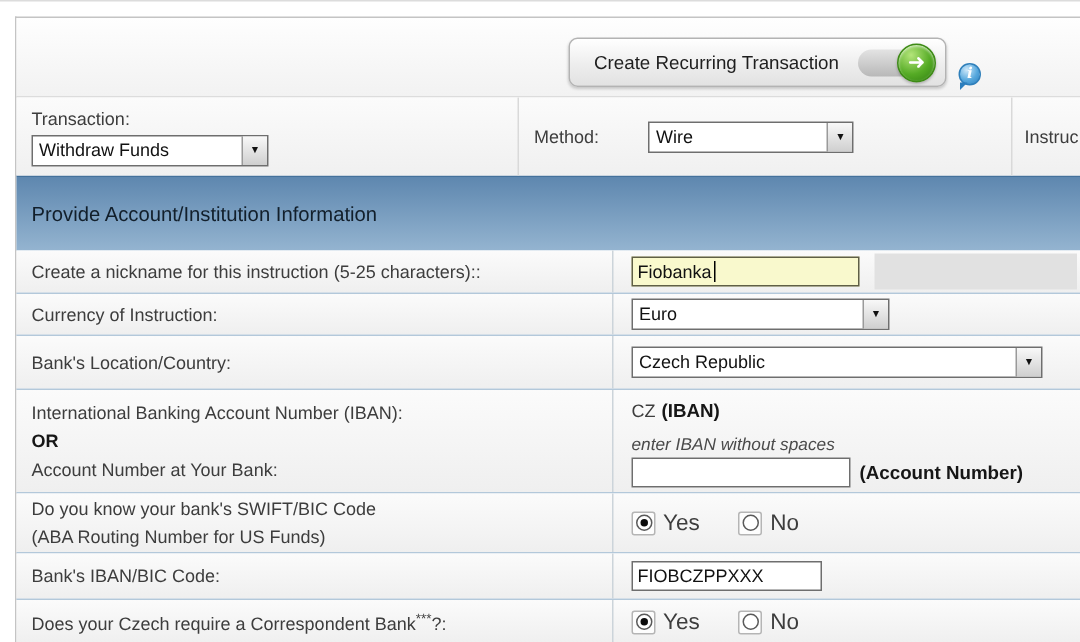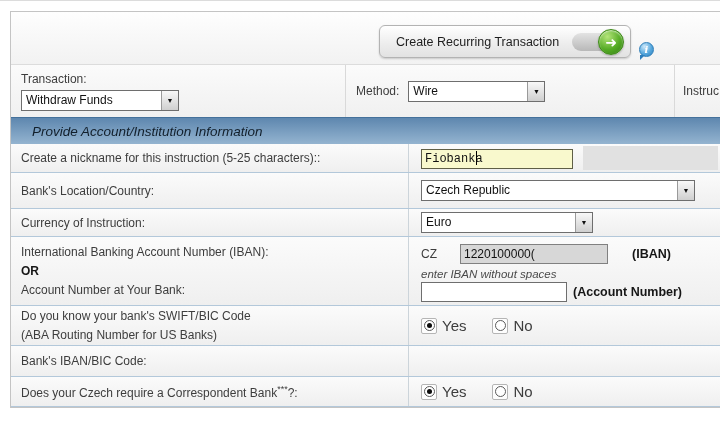--- a/index.html
+++ b/index.html
@@ -37,57 +37,57 @@
                display:flex; align-items:center; justify-content:center; }
   .info-icon::after { content:""; position:absolute; left:0px; bottom:-4px;
                border-left:5px solid #2c7ebd; border-bottom:5px solid transparent; }
 
   
   .row-filters { position:relative; height:52px; background:linear-gradient(#fbfbfb,#f0f0f0);text-decoration:underline; }
   .vdiv { position:absolute; top:0; width:1px; height:100%; background:#d9d9d9; }
   .lbl { font-size:12px; color:#3d3d3d; }
   .cell-transaction { position:absolute; left:10px; top:7px; }
   .cell-transaction .lbl { display:block; margin-bottom:4px; }
-  .cell-method { position:absolute; left:345px; top:0; height:100%; display:flex; align-items:center; }
+  .cell-method { position:absolute; left:345px; top:0; height:100%; display:flex; align-items:center;gap:24px; }
   .cell-method .lbl { margin-right:9px; }
   .cell-instruction { position:absolute; left:672px; top:0; height:100%; display:flex; align-items:center; }
 
   
   .select { display:inline-flex; height:21px; border:1px solid #6e6e6e; background:#fff;
             align-items:stretch; cursor:pointer; }
   .select .sel-text { flex:1; font-size:12px; color:#111; padding:2px 4px; white-space:nowrap;
             overflow:hidden; }
   .select .sel-btn { width:17px; background:linear-gradient(#f8f8f8,#cfcfcf); border-left:1px solid #9a9a9a;
             display:flex; align-items:center; justify-content:center; font-size:7px; color:#111; }
   .w158 { width:158px; } .w137 { width:137px; } .w172 { width:172px; } .w274 { width:274px; }
 
   
-  .section-header { height:27px; background:linear-gradient(#5e87af,#94b4d0);
+  .section-header { height:50px; background:linear-gradient(#5e87af,#94b4d0);
                     border-top:1px solid #44719b;
-                    display:flex; align-items:center; padding-left:21px;
-                    font-size:13.5px; color:#121f2b;font-style:italic; }
+                    display:flex; align-items:center; padding-left:10px;
+                    font-size:13.5px; color:#121f2b; }
 
   
   .form-row { position:relative; display:flex; background:linear-gradient(#fbfbfb,#efefef);
               border-bottom:1px solid #b3c8da; }
   .label-cell { width:398px; border-right:1px solid #ccd4da; padding:0 8px 0 10px;
                 display:flex; flex-direction:column; justify-content:center; }
   .field-cell { position:relative; flex:1; display:flex; align-items:center; padding-left:12px; }
   .h29 { height:29px; } .h28 { height:28px; } .h36 { height:36px; }
   .h69 { height:69px; } .h40 { height:40px; } .h31 { height:31px; } .h30 { height:30px; }
 
   .txt-input { height:20px; border:1px solid #6e6e6e; background:#fff; font-size:12px;
                color:#111; padding:1px 3px; font-family:"Liberation Sans","DejaVu Sans",sans-serif; }
   .nickname-wrap { position:relative; display:inline-block; }
-  .nickname-input { width:152px; background:#f9f9cd; border-color:#5f5f46;font-family:Liberation Mono, monospace; }
+  .nickname-input { width:152px; background:#f9f9cd; border-color:#5f5f46; }
   .caret { position:absolute; left:55px; top:3px; width:1px; height:14px; background:#000; }
   .gray-panel { position:absolute; left:174px; top:2px; right:2px; bottom:2px; background:#e1e1e1; }
 
   .bold-note { font-weight:bold; font-size:12.5px; color:#161616; white-space:nowrap; }
-  .iban-line1 { position:absolute; left:12px; top:7px; display:flex; align-items:center;gap:19px; }
+  .iban-line1 { position:absolute; left:12px; top:7px; display:flex; align-items:center; }
   .iban-prefix { font-size:12px; color:#3d3d3d; margin-right:4px; }
   .iban-input { width:148px; background:#d7d7d7; border-color:#808080; margin-right:5px;
                 overflow:hidden; white-space:nowrap; }
   .iban-hint { position:absolute; left:12px; top:31px; font-size:11.5px; color:#4a4a4a;font-style:italic; }
   .iban-line2 { position:absolute; left:12px; top:45px; display:flex; align-items:center; }
   .account-input { width:146px; margin-right:6px; }
   .label-line { line-height:19px; }
   .or-bold { font-weight:bold; color:#161616; }
 
   .swift-input { width:127px; }
@@ -156,88 +156,90 @@
       </div>
       <div class="field-cell">
         <span class="nickname-wrap">
           <input class="txt-input nickname-input" value="Fiobanka" style="">
           <span class="caret"></span>
         </span>
         <div class="gray-panel"></div>
       </div>
     </div>
 
+    <div class="form-row h28">
+      <div class="label-cell">
+        <span class="lbl">Currency of Instruction:</span>
+      </div>
+      <div class="field-cell">
+        <div class="select w172">
+          <span class="sel-text">Euro</span>
+          <span class="sel-btn">▼</span>
+        </div>
+      </div>
+    </div>
+
     <div class="form-row h36">
       <div class="label-cell">
         <span class="lbl">Bank's Location/Country:</span>
       </div>
       <div class="field-cell">
         <div class="select w274">
           <span class="sel-text">Czech Republic</span>
-          <span class="sel-btn">▼</span>
-        </div>
-      </div>
-    </div>
-
-    <div class="form-row h28">
-      <div class="label-cell">
-        <span class="lbl">Currency of Instruction:</span>
-      </div>
-      <div class="field-cell">
-        <div class="select w172">
-          <span class="sel-text">Euro</span>
           <span class="sel-btn">▼</span>
         </div>
       </div>
     </div>
 
     <div class="form-row h69">
       <div class="label-cell">
         <span class="lbl label-line">International Banking Account Number (IBAN):</span>
         <span class="lbl label-line or-bold">OR</span>
         <span class="lbl label-line">Account Number at Your Bank:</span>
       </div>
       <div class="field-cell">
         <span class="iban-line1">
           <span class="iban-prefix">CZ</span>
-          <input class="txt-input iban-input" value="1220100000(" style="">
           <span class="bold-note">(IBAN)</span>
         </span>
         <span class="iban-hint">enter IBAN without spaces</span>
         <span class="iban-line2">
           <input class="txt-input account-input" value="" style="">
           <span class="bold-note">(Account Number)</span>
         </span>
       </div>
     </div>
 
     <div class="form-row h40">
       <div class="label-cell">
         <span class="lbl label-line">Do you know your bank's SWIFT/BIC Code</span>
-        <span class="lbl label-line">(ABA Routing Number for US Banks)</span>
+        <span class="lbl label-line">(ABA Routing Number for US Funds)</span>
       </div>
       <div class="field-cell">
         <span class="radio-group">
           <span class="radio checked">
               <span class="circ"></span>
             </span>
           <span class="rlabel">Yes</span>
           <span class="radio-gap"></span>
           <span class="radio">
               <span class="circ"></span>
             </span>
           <span class="rlabel">No</span>
         </span>
       </div>
     </div>
 
     <div class="form-row h31">
       <div class="label-cell">
         <span class="lbl">Bank's IBAN/BIC Code:</span>
       </div>
+      <div class="field-cell">
+        <input class="txt-input swift-input" value="FIOBCZPPXXX" style="">
+      </div>
     </div>
 
     <div class="form-row h30">
       <div class="label-cell">
         <span class="lbl"><span>Does your Czech require a Correspondent Bank</span><sup>***</sup><span>?:</span></span>
       </div>
       <div class="field-cell">
         <span class="radio-group">
           <span class="radio checked">
               <span class="circ"></span>

